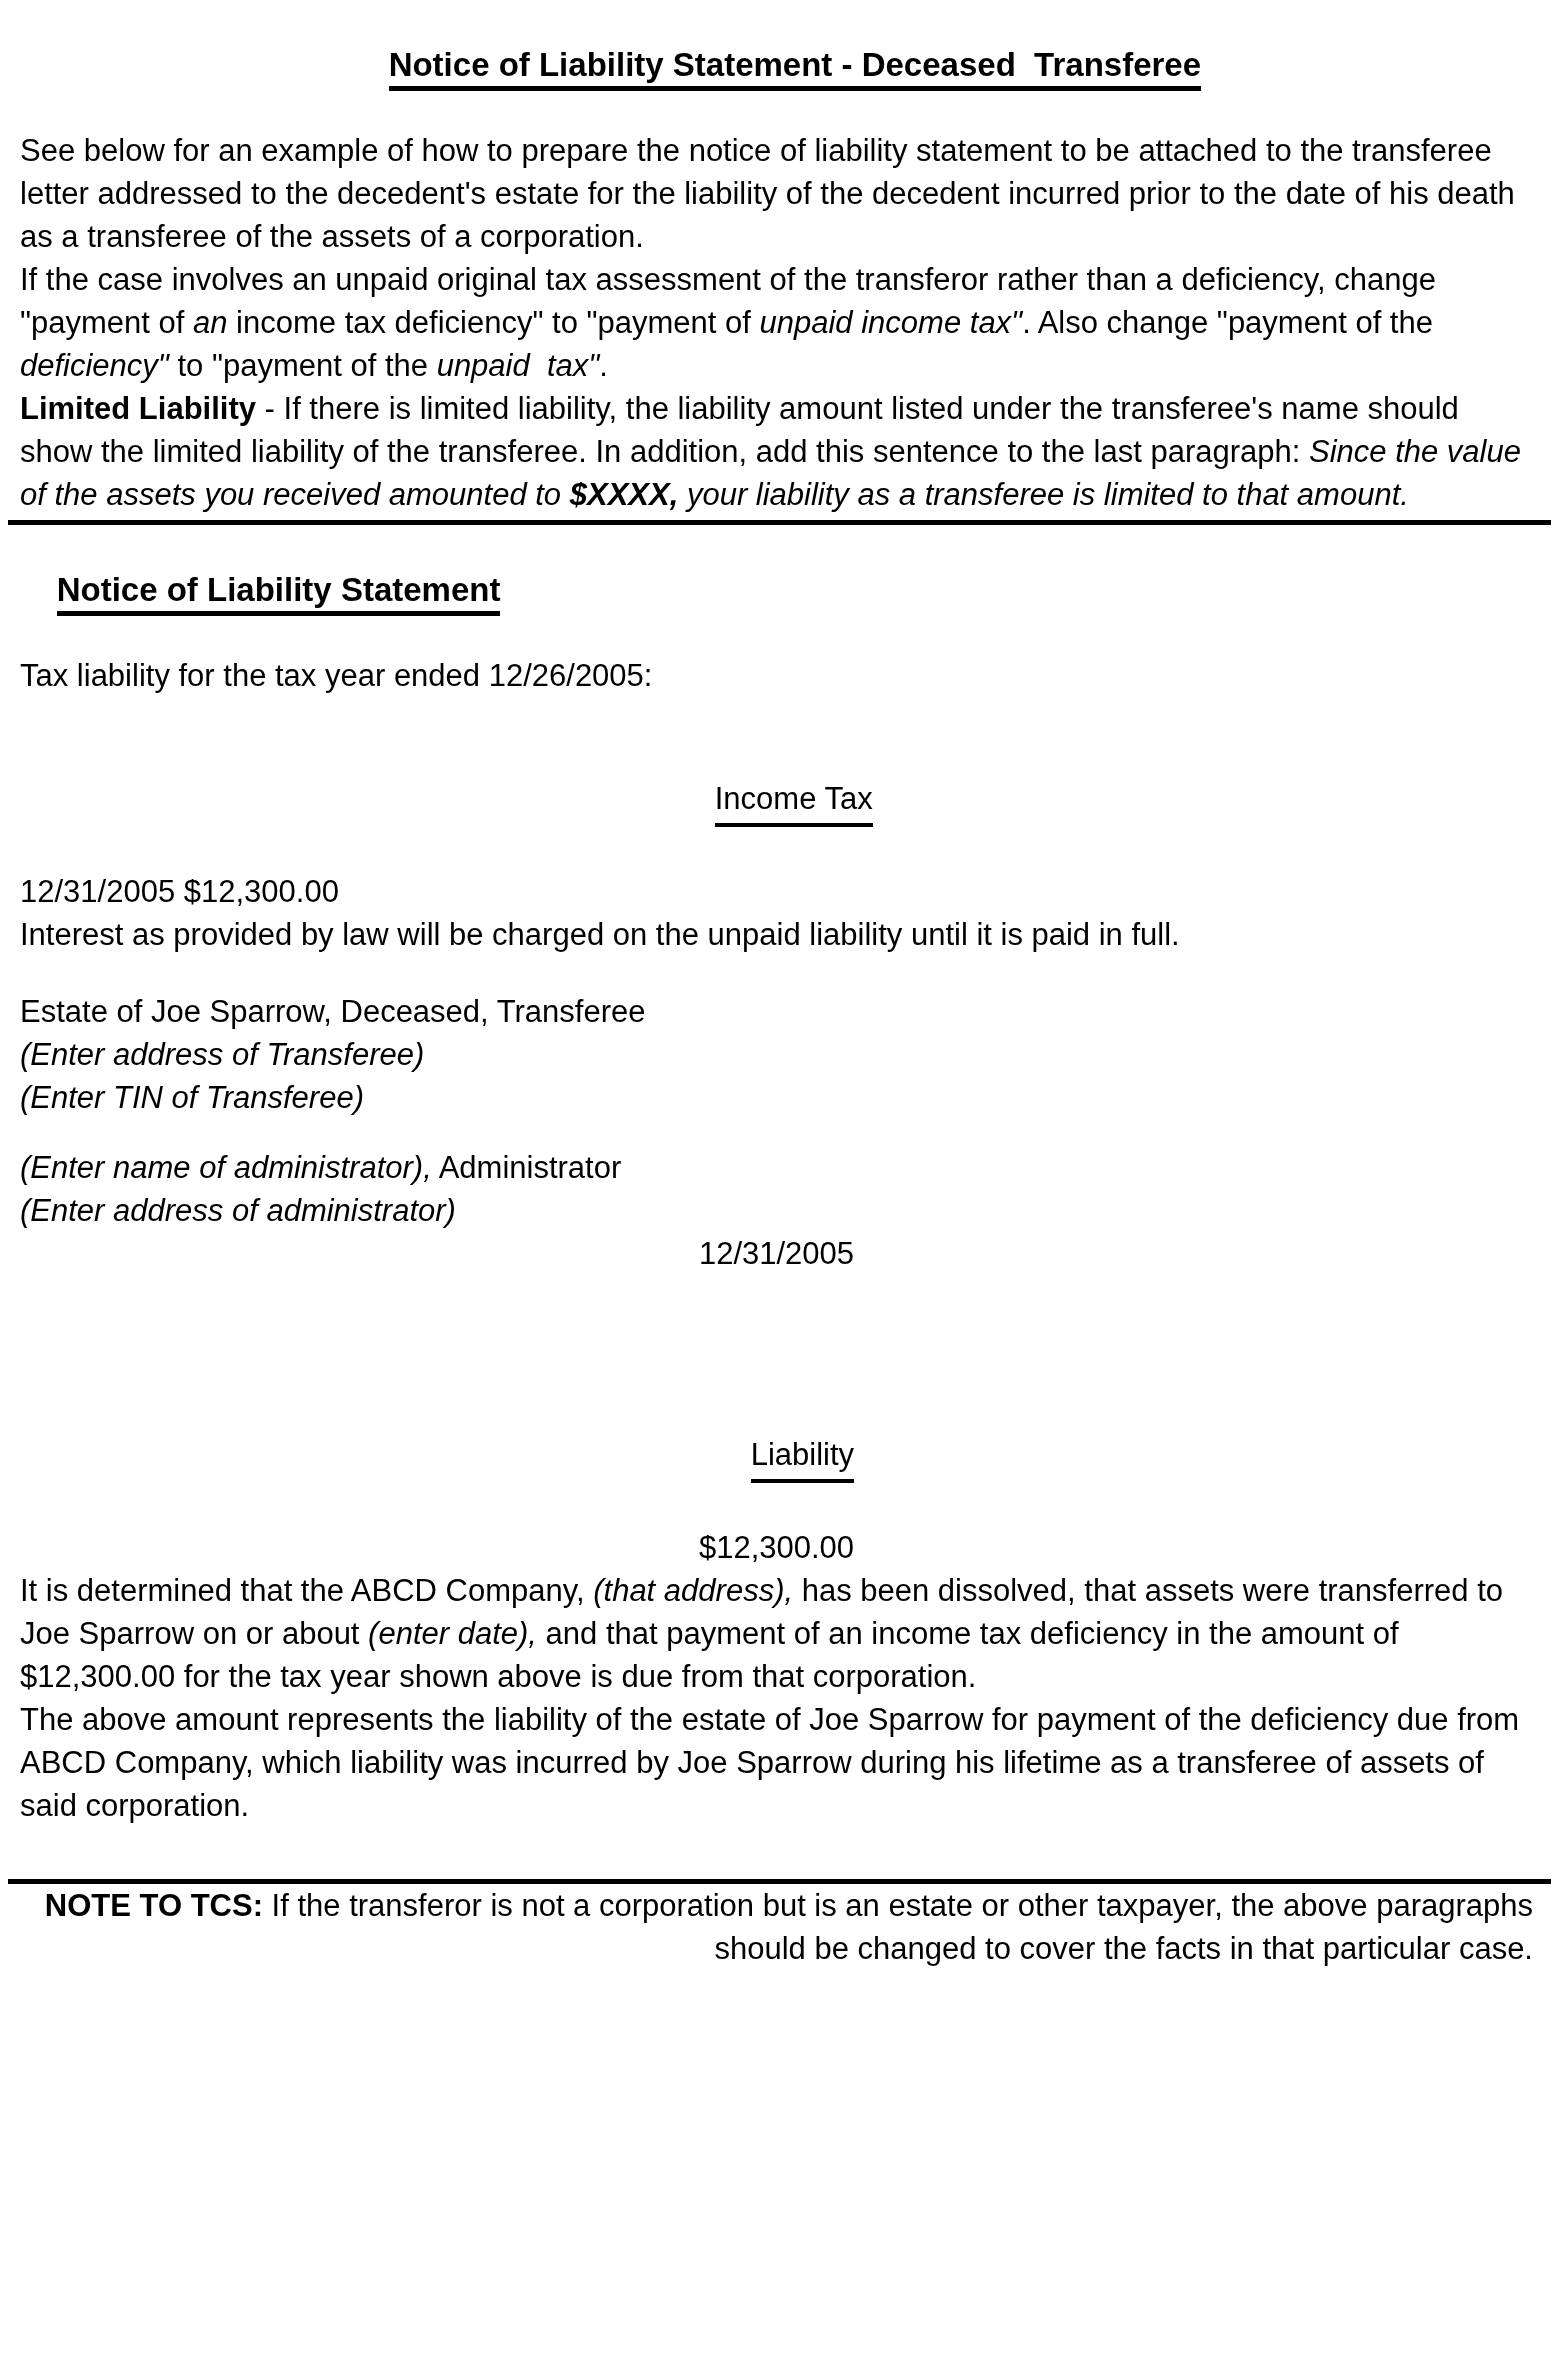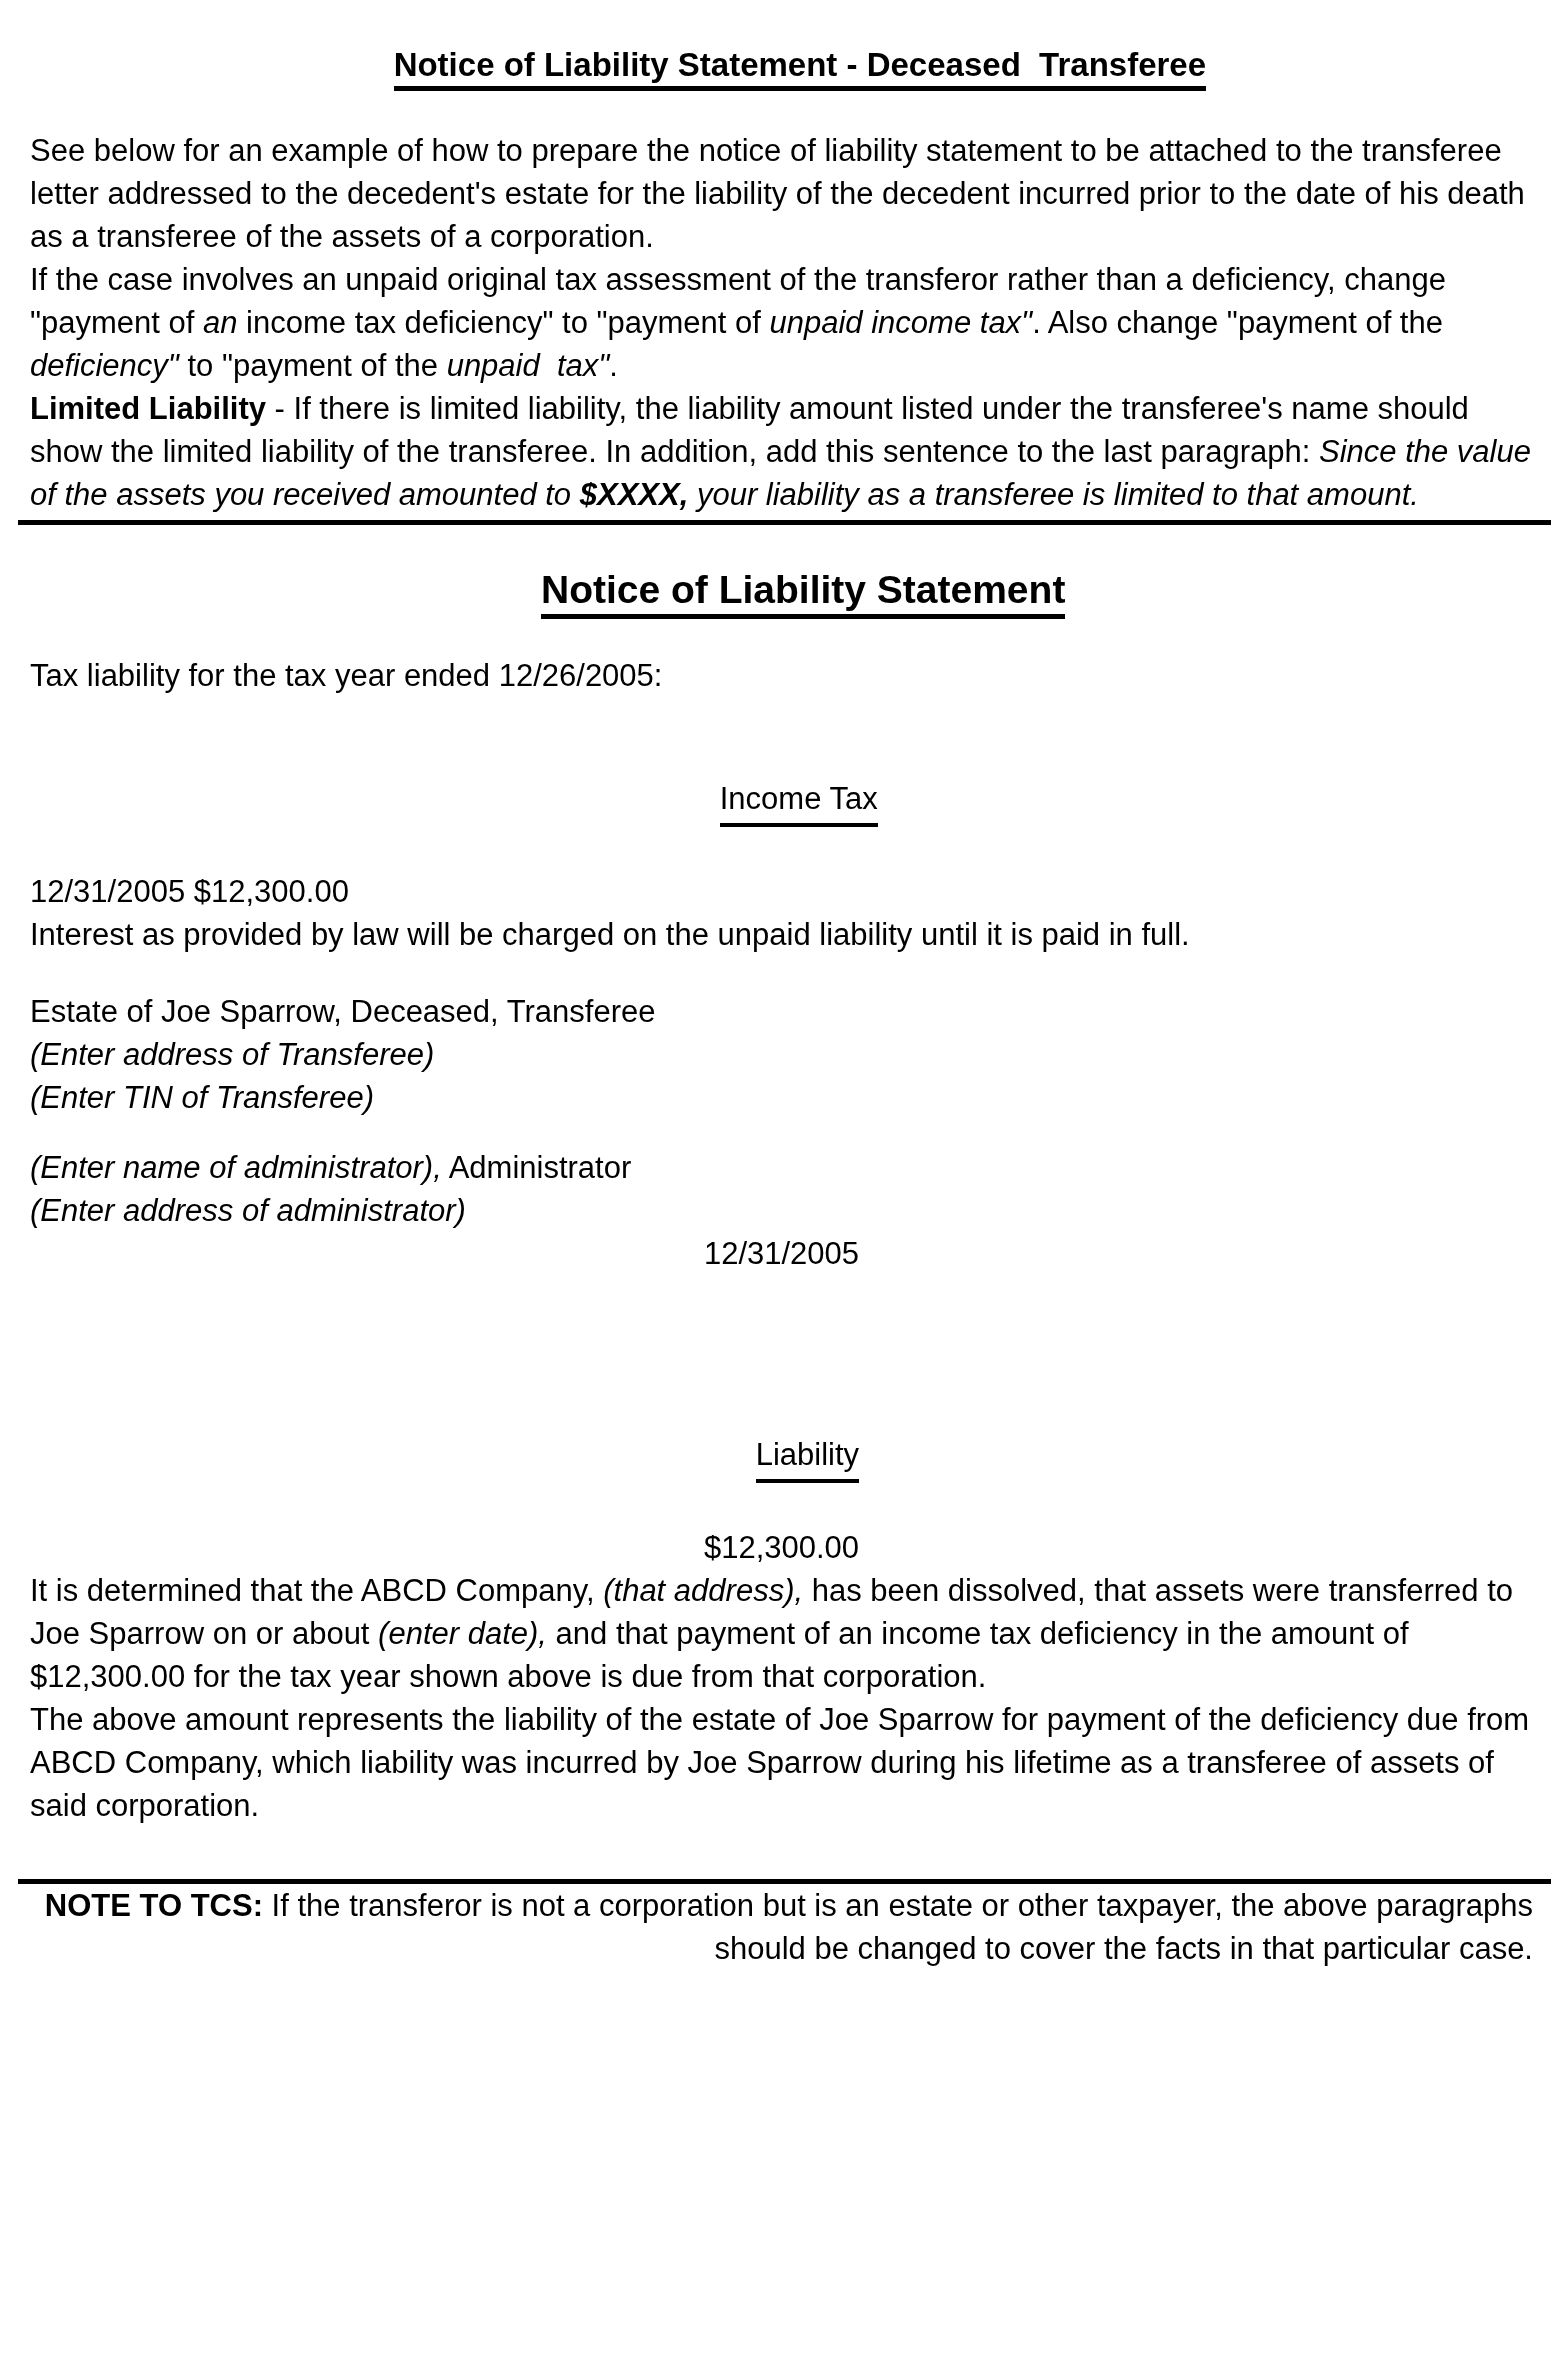--- a/index.html
+++ b/index.html
@@ -10,21 +10,21 @@
   .page {
     position: relative;
     width: 1563px;
     height: 2364px;
     background: #ffffff;
     color: #000000;
     font-family: "Liberation Sans", sans-serif;
     font-size: 31px;
     line-height: 43px;
     box-sizing: border-box;
-    padding: 0 30px 0 30px;
+    padding: 0 30px 0 20px;
     overflow: hidden;
   }
   .page p, .page .textline {
     margin: 0;
     white-space: pre-wrap;
   }
   .it { font-style: italic; }
   .bd { font-weight: 700; }
   .center { text-align: center; }
   .title {
@@ -32,22 +32,22 @@
     text-align: center;
     font-size: 33px;
     font-weight: 700;
   }
   .title .u-thick {
     border-bottom: 5px solid #000;
     padding-bottom: 3px;
   }
   .h2 {
     margin-top: 24px;
-    text-align: center;
-    font-size: 39px;
+    text-align: left;
+    font-size: 33px;
     font-weight: 700;
   }
   .h2 .u-thick {
     border-bottom: 5px solid #000;
     padding-bottom: 3px;
   }
   .u-mid {
     border-bottom: 4px solid #000;
     padding-bottom: 3px;
     display: inline-block;

